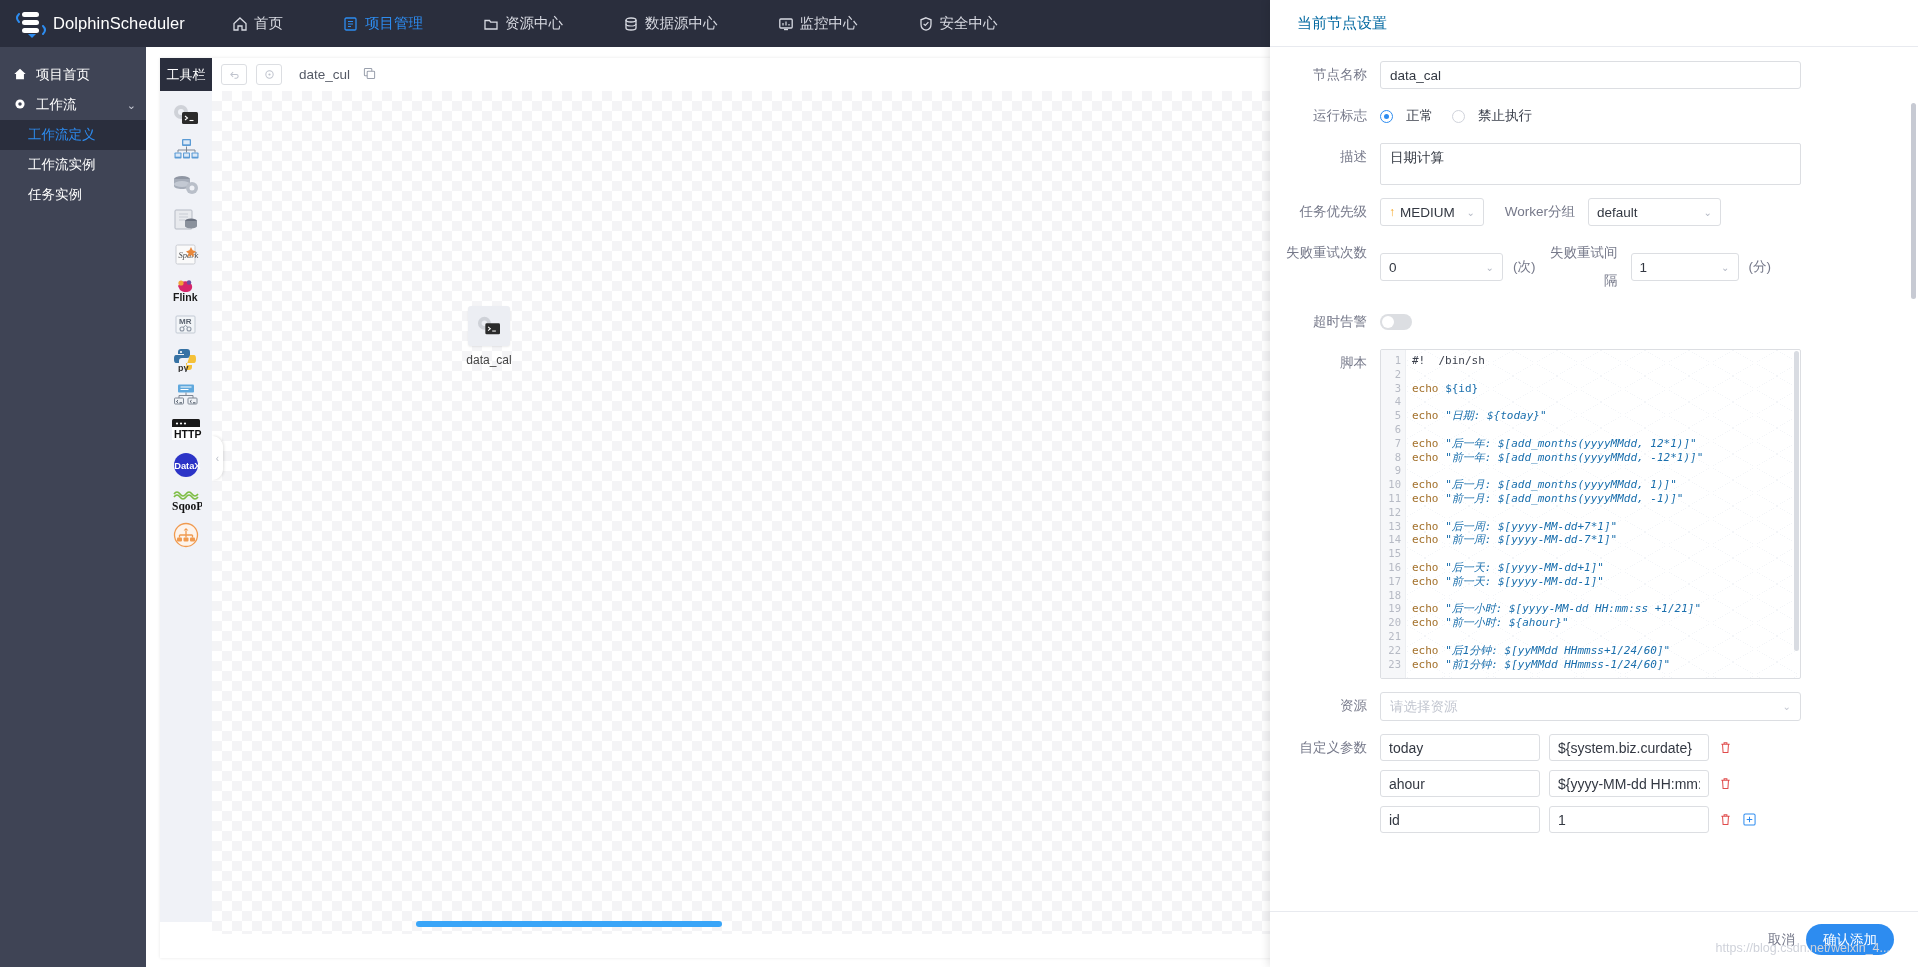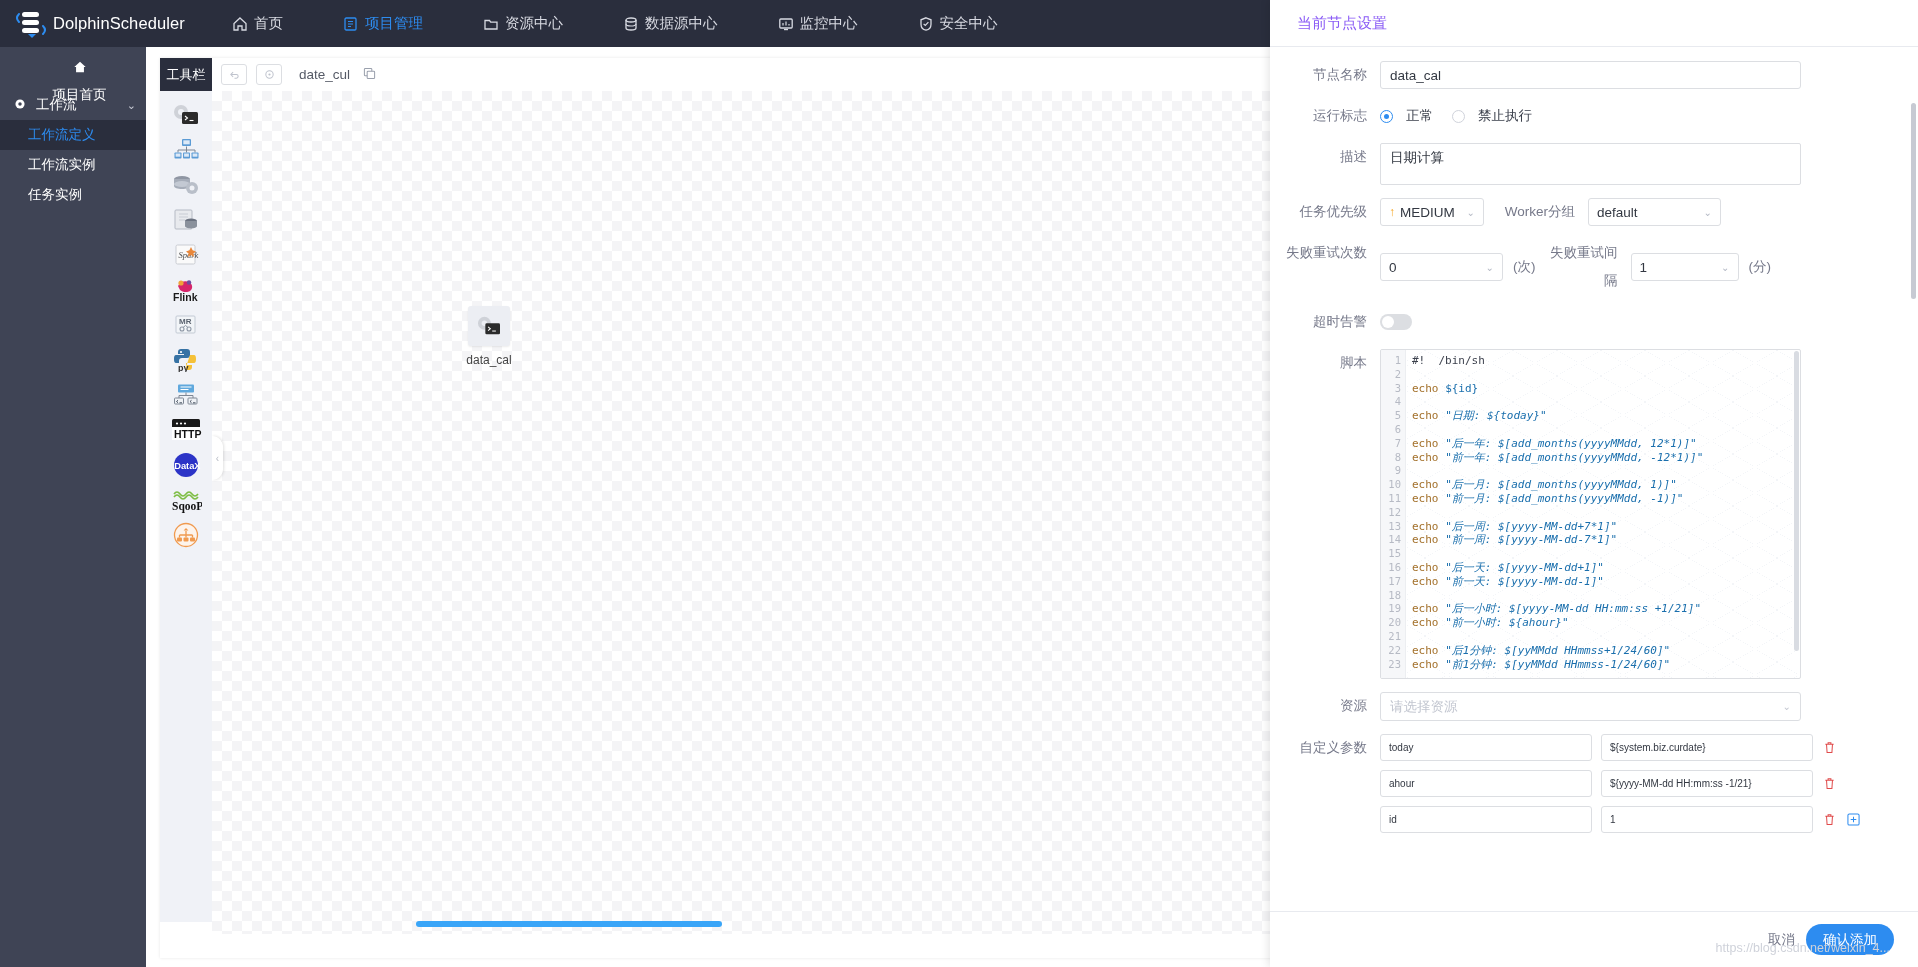--- a/index.html
+++ b/index.html
@@ -36,21 +36,21 @@
   .sidebar {
     position: absolute; top: 47px; left: 0; width: 146px; height: 920px;
     background: #3f4455;
     z-index: 30;
   }
   .side-item {
     display: flex; align-items: center; gap: 9px;
     height: 30px; padding-left: 13px; color: #ffffff; font-size: 13.5px;
     cursor: pointer; position: relative;
   }
-  .side-item.head { margin-top: 13px; flex-direction: column; }
+  .side-item.head { margin-top: 13px; }
   .side-item .chev { position: absolute; right: 10px; color:#c9ccd6; font-size: 11px; }
   .side-sub {
     display: flex; align-items: center; height: 30px; padding-left: 28px;
     color: #ffffff; font-size: 13.5px; cursor: pointer;
   }
   .side-sub.active { background: #2a2e3d; color: #2d8cf0; }
 
   
   .canvas-wrap {
     position: absolute; top: 47px; left: 146px;
@@ -131,21 +131,21 @@
   .panel {
     position: absolute; top: 0; right: 0; width: 648px; height: 967px;
     background: #ffffff; z-index: 50;
     box-shadow: -2px 0 8px rgba(0,0,0,.10);
     display: flex; flex-direction: column;
   }
   .panel-head {
     height: 47px; display: flex; align-items: center; padding-left: 27px;
     border-bottom: 1px solid #e8eaef; flex: none;
   }
-  .panel-title { font-size: 15px; color: #8b5cf6; }
+  .panel-title { font-size: 15px; color: #0369a1; }
   .panel-body {
     flex: 1 1 auto; overflow: hidden; padding: 14px 20px 0 0;
     position: relative;
   }
   .panel-scrollbar {
     position: absolute; right: 2px; top: 56px; width: 5px; height: 196px;
     background: #c7cad3; border-radius: 3px;
   }
 
   .frow { display: flex; align-items: flex-start; margin-bottom: 13px; }
@@ -229,22 +229,22 @@
   }
 
   .res-inp {
     width: 421px; height: 29px; border: 1px solid #dcdee2; border-radius: 3px;
     display: flex; align-items: center; justify-content: space-between;
     padding: 0 9px; font-size: 13.5px; color: #c2c6d0; background: #fff; cursor: pointer;
   }
 
   .param-row { display: flex; align-items: center; gap: 9px; margin-bottom: 9px; }
   .param-inp {
-    width: 212px; height: 27px; border: 1px solid #dcdee2; border-radius: 3px;
-    font-size: 10px; color: #333842; padding: 0 8px; outline: none;
+    width: 160px; height: 27px; border: 1px solid #dcdee2; border-radius: 3px;
+    font-size: 14px; color: #333842; padding: 0 8px; outline: none;
     font-family: "Liberation Sans", sans-serif;
   }
   .icon-btn { width: 15px; cursor: pointer; display: flex; align-items: center; justify-content: center; }
 
   .panel-foot {
     height: 56px; flex: none; border-top: 1px solid #e8eaef;
     display: flex; align-items: center; justify-content: flex-end;
     padding-right: 24px; gap: 11px; background: #fff;
   }
   .btn-text { color: #76798a; font-size: 13.5px; cursor: pointer; }

